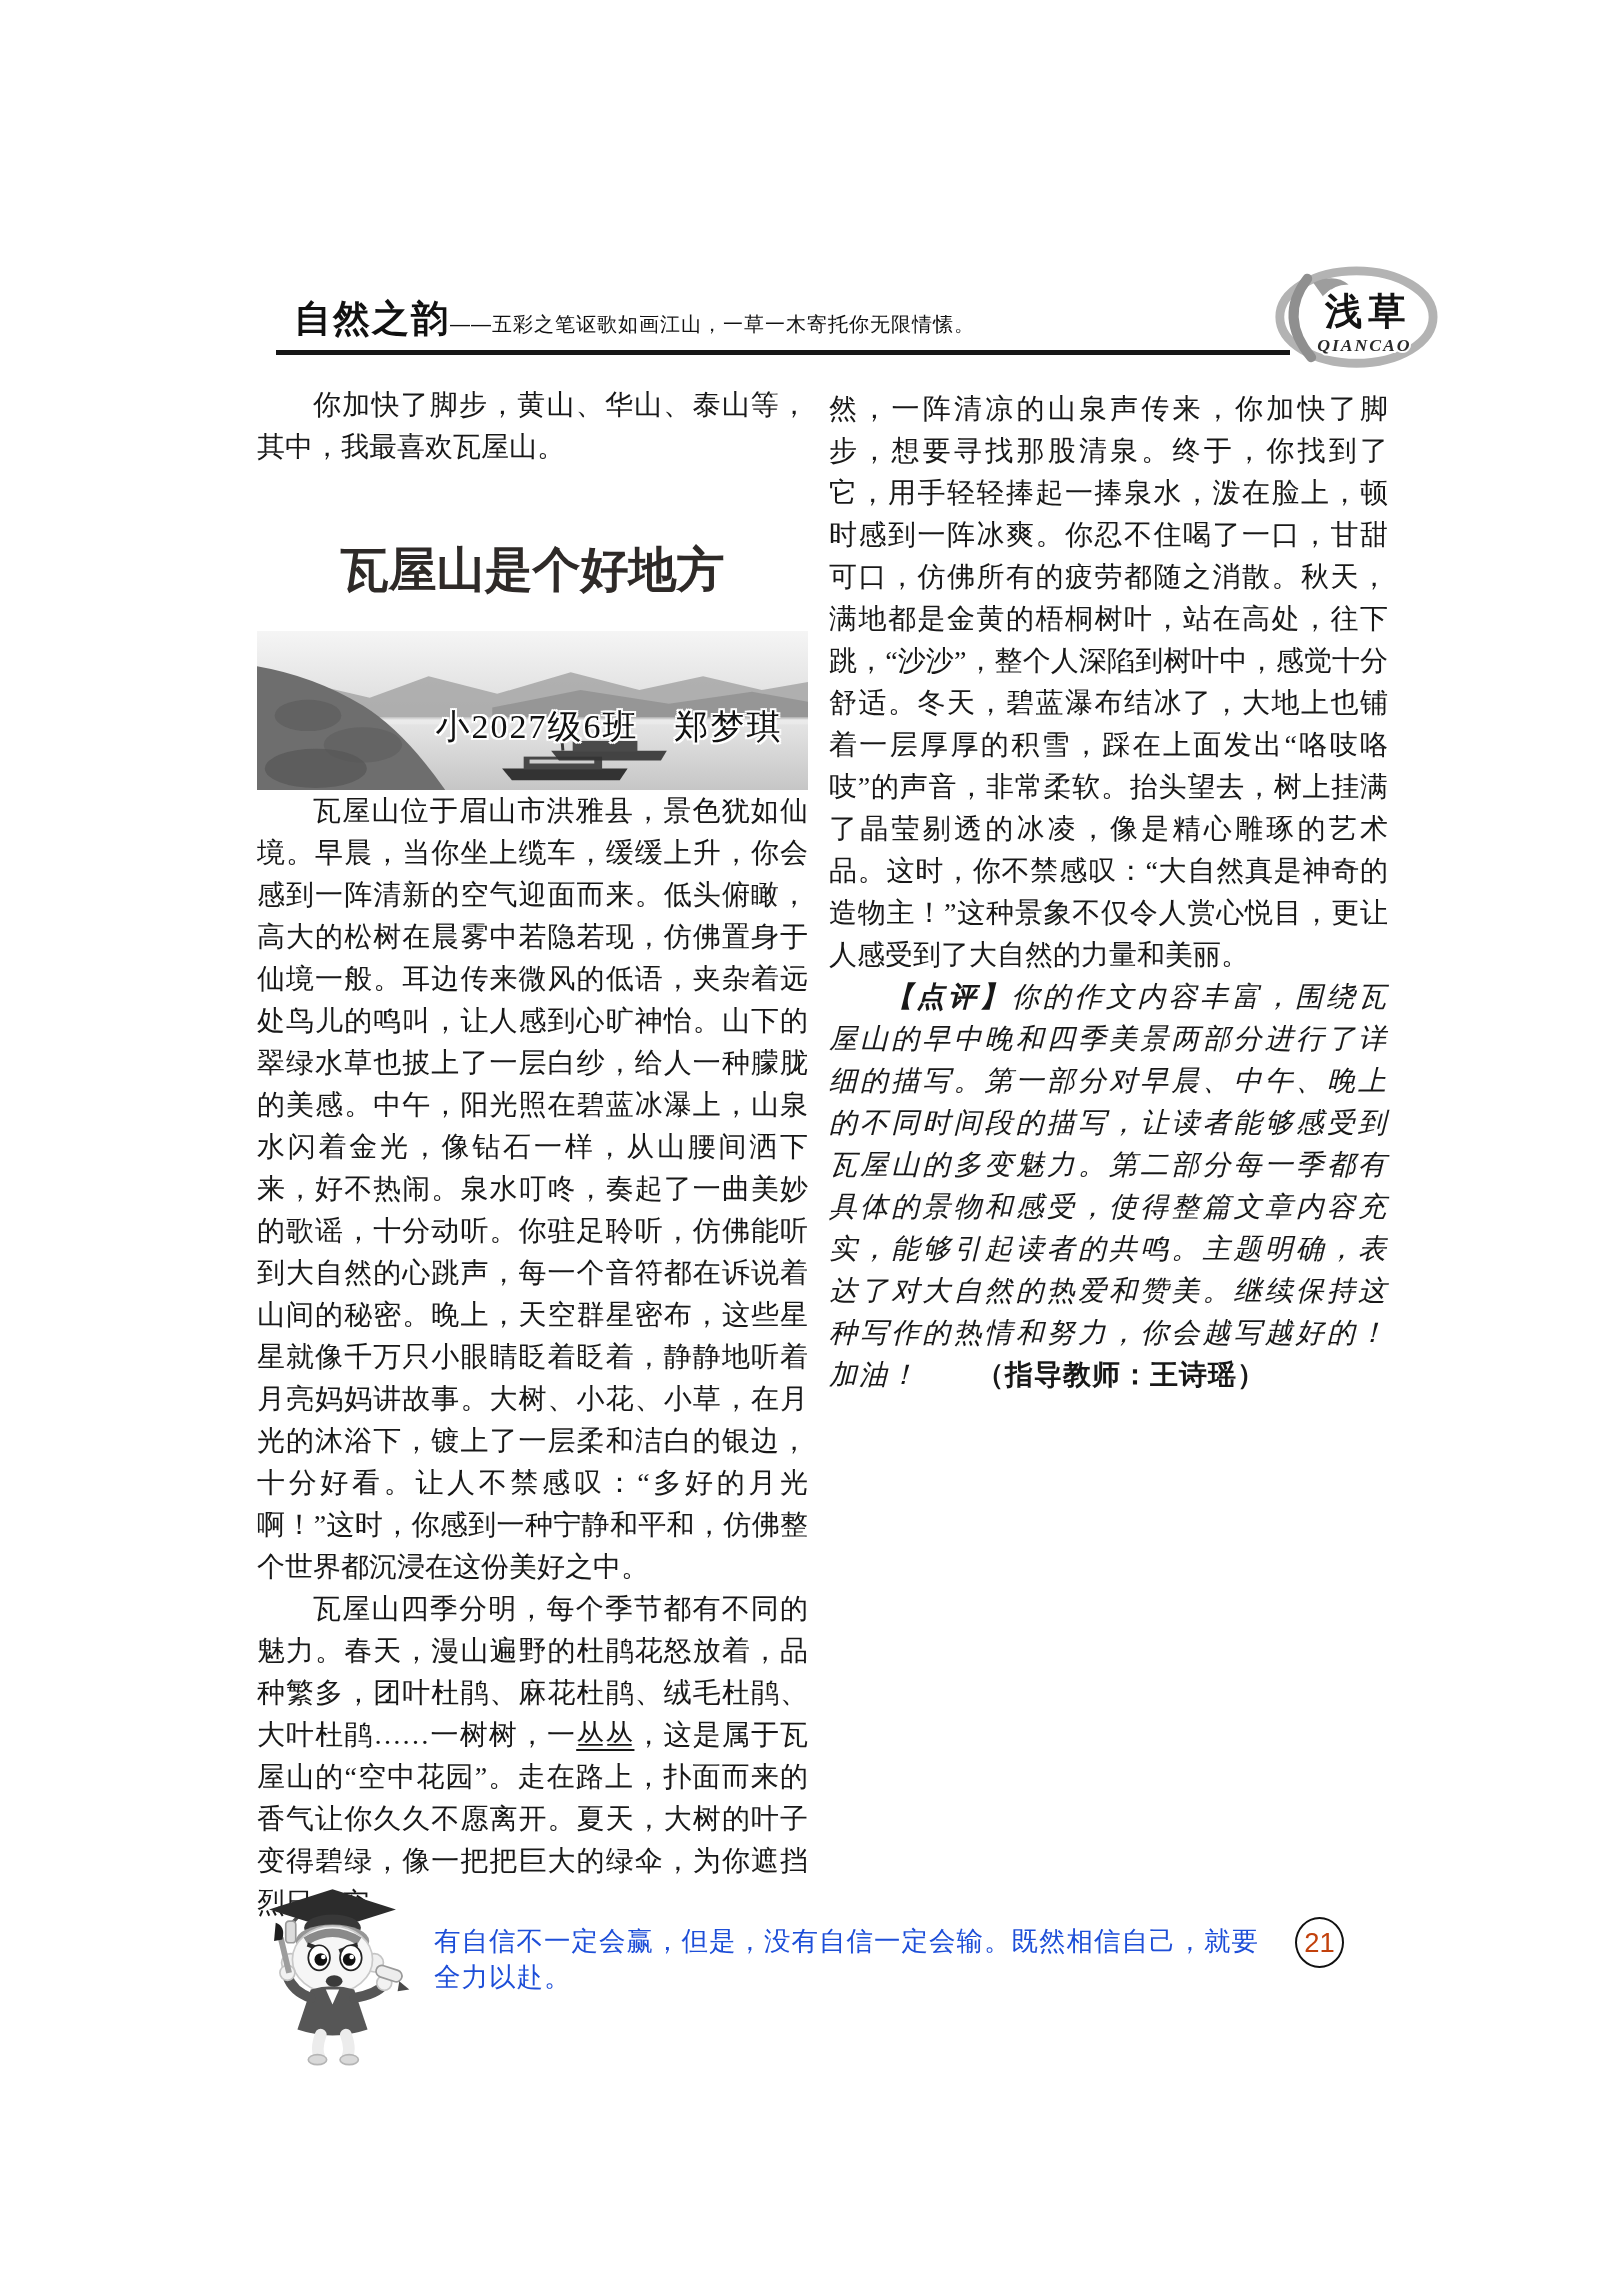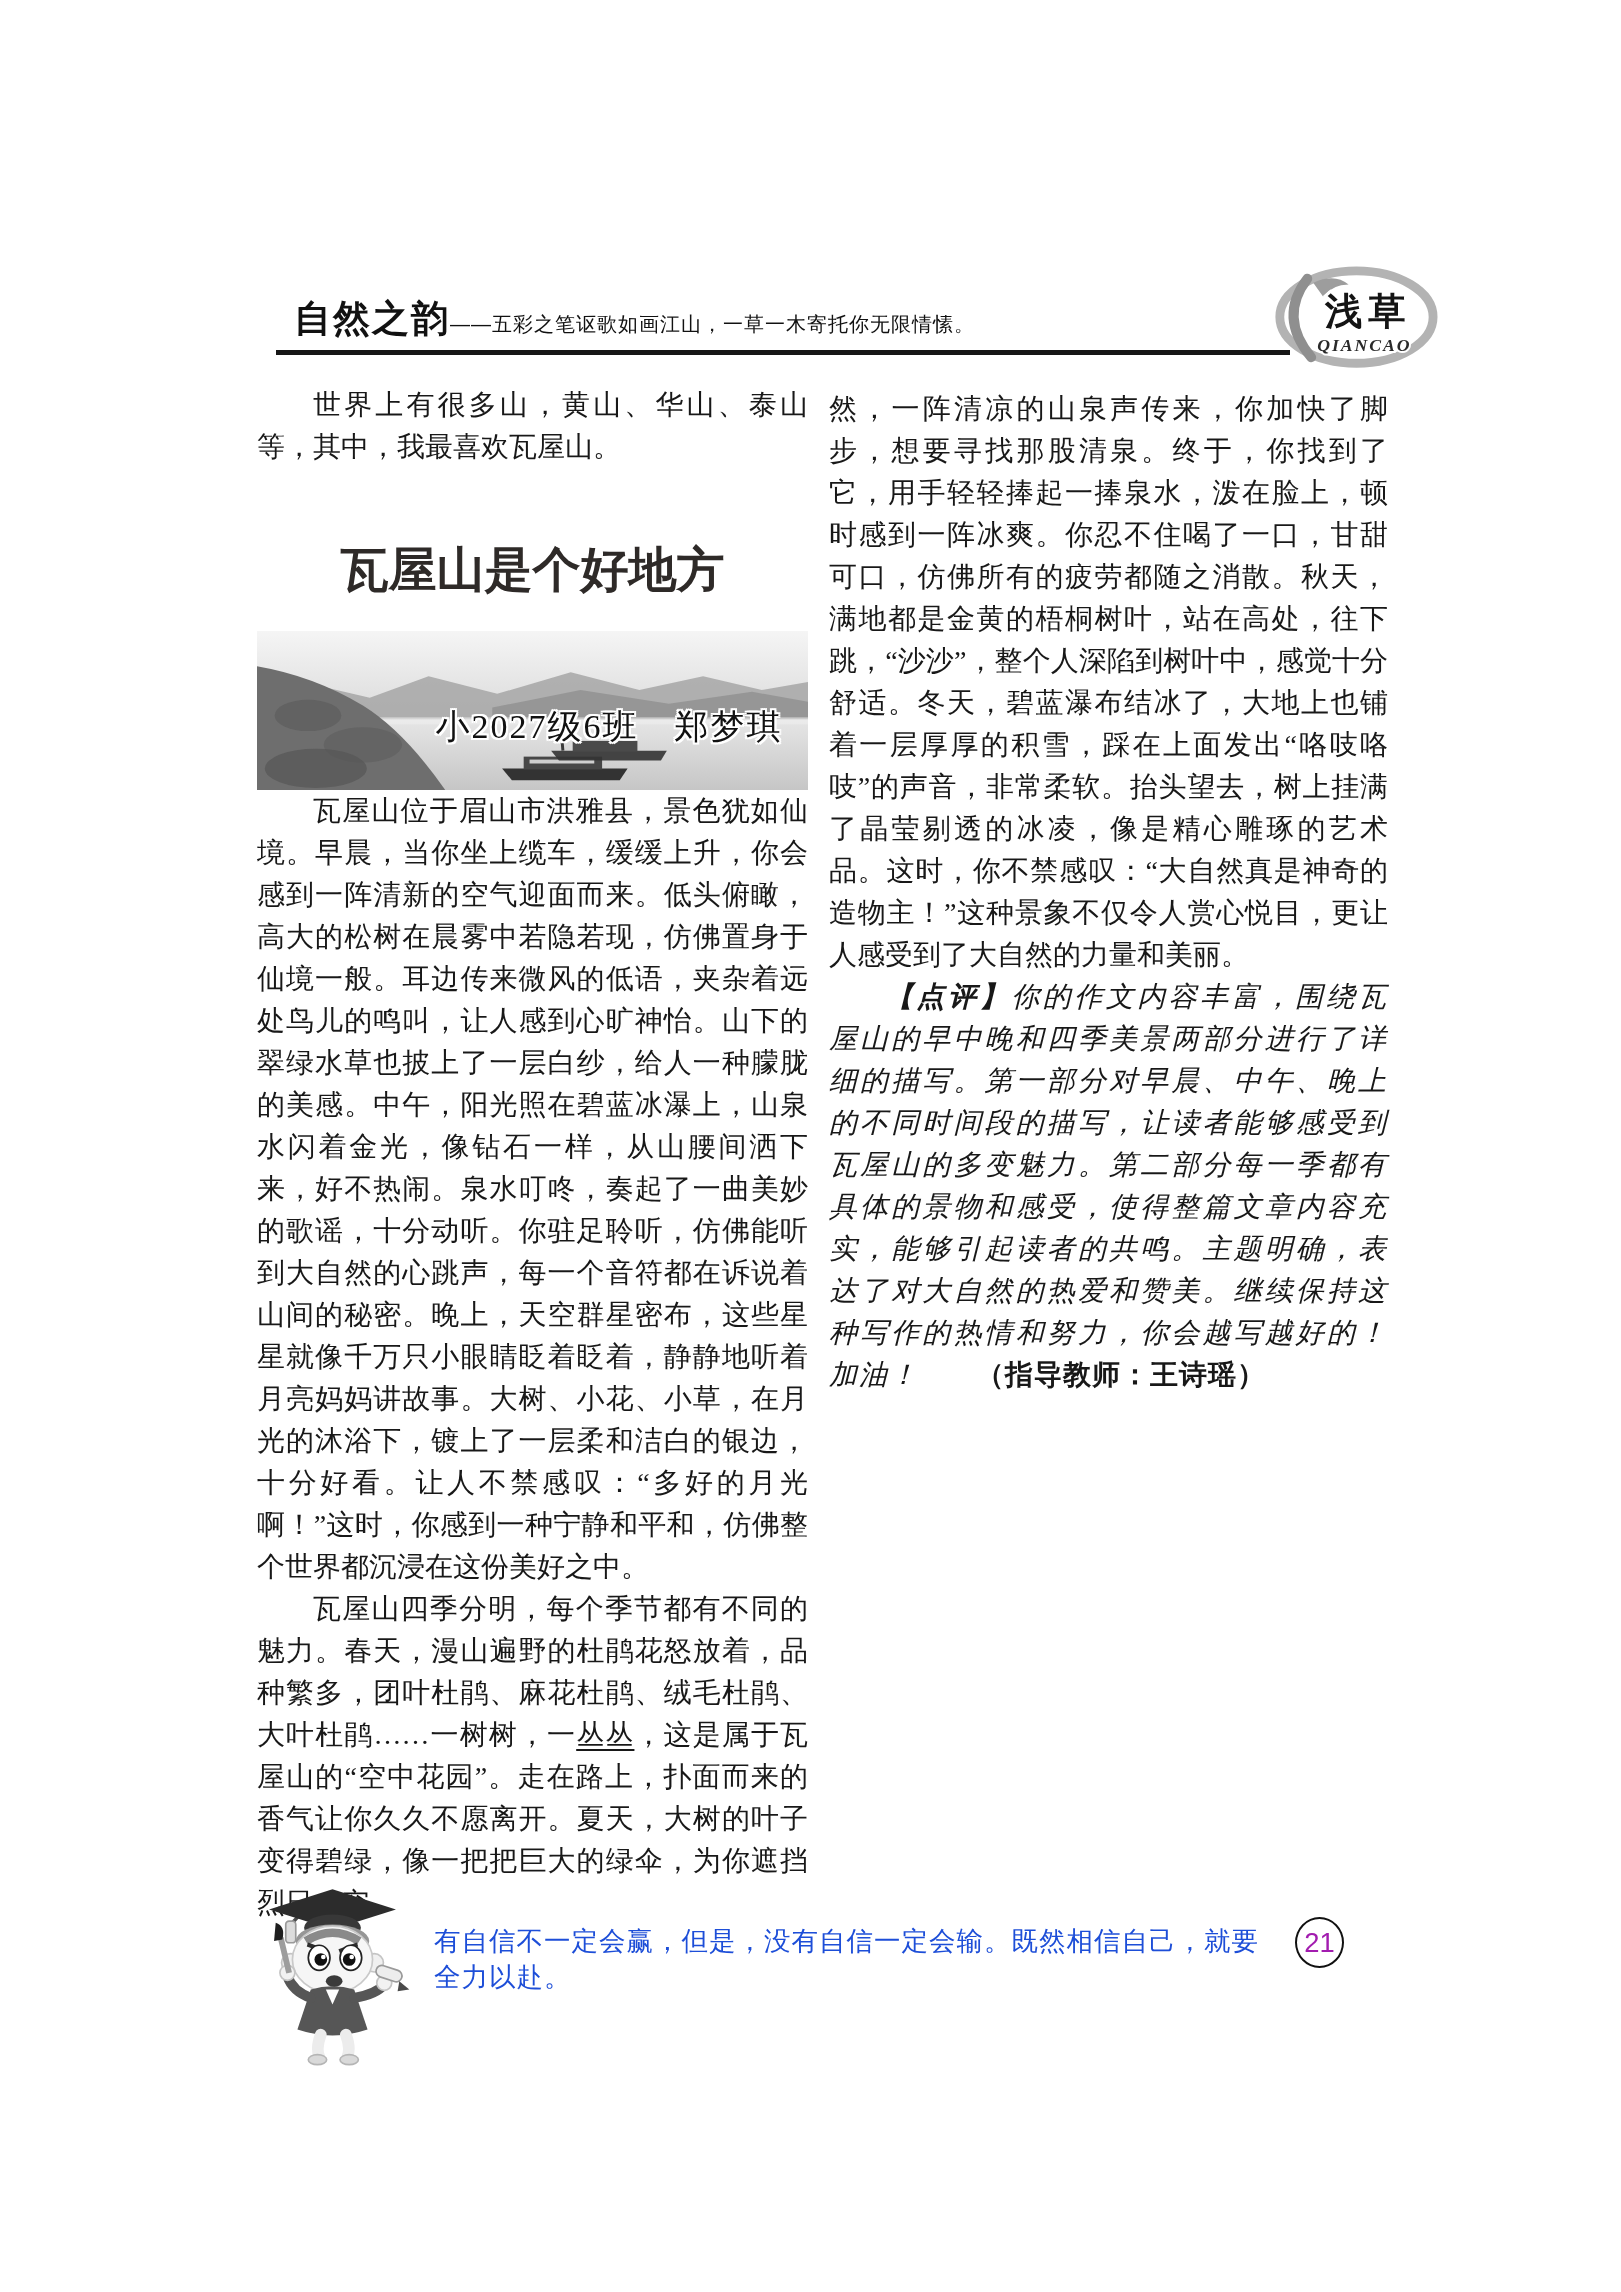--- a/index.html
+++ b/index.html
@@ -35,21 +35,21 @@
   .comment{margin-top:93px;font-style:italic;letter-spacing:2px;font-size:27px;line-height:46px;}
   .comment .cmt-label{font-weight:bold;}
   .comment .teacher{font-style:normal;font-weight:bold;letter-spacing:1px;
     font-family:"Liberation Sans","DejaVu Sans",sans-serif;margin-left:57px;}
   
   .mascot{position:absolute;left:249px;top:1886px;width:167px;height:169px;}
   .footer-quote{position:absolute;left:434px;top:1923px;width:843px;
     font-family:"Liberation Sans","DejaVu Sans",sans-serif;font-size:26.5px;letter-spacing:1px;color:#1d4ed8;}
   .page-circle{position:absolute;left:1295px;top:1917px;width:45px;height:47px;
     border:2.9px solid #111;border-radius:50%;display:flex;align-items:center;justify-content:center;
-    font-family:"Liberation Sans","DejaVu Sans",sans-serif;font-size:27.4px;color:#a21caf;background:#fff;}
+    font-family:"Liberation Sans","DejaVu Sans",sans-serif;font-size:27.4px;color:#c2410c;background:#fff;}
 </style>
 </head>
 <body>
 
 <div class="page">
 
   <div class="header-line">
     <span class="section-title">自然之韵</span><span class="section-tagline">——五彩之笔讴歌如画江山，一草一木寄托你无限情愫。</span>
   </div>
   <div class="header-rule"></div>
@@ -58,21 +58,21 @@
     <svg viewBox="0 0 172 118">
       <ellipse cx="88" cy="55" rx="78" ry="47" fill="none" stroke="#b3b3b3" stroke-width="9"></ellipse>
       <path d="M38 16 Q8 55 42 96" fill="none" stroke="#8f8f8f" stroke-width="10" stroke-linecap="round"></path>
       <path d="M44 20 Q66 10 80 22 Q64 22 54 34 Z" fill="#9d9d9d"></path>
       <text x="56" y="62" font-family="Liberation Serif, serif" font-size="38" font-weight="bold" fill="#141414" stroke="#ffffff" stroke-width="6" paint-order="stroke" letter-spacing="6">浅草</text>
       <text x="48" y="90" font-family="Liberation Serif, serif" font-size="18" font-weight="bold" font-style="italic" fill="#2a2a2a" stroke="#ffffff" stroke-width="4" paint-order="stroke" letter-spacing="2">QIANCAO</text>
     </svg>
   </div>
 
   <div class="col col-left">
-    <p class="indent">世界上有很多山，黄山、华山、泰山等，其中，我最喜欢瓦屋山。</p>
+    <p class="indent">你加快了脚步，黄山、华山、泰山等，其中，我最喜欢瓦屋山。</p>
 
     <div class="art-title">瓦屋山是个好地方</div>
 
     <div class="photo">
       <svg viewBox="0 0 562 162" preserveAspectRatio="none">
         <defs>
           <linearGradient id="sky" x1="0" y1="0" x2="0" y2="1">
             <stop offset="0" stop-color="#f5f5f5"></stop>
               <stop offset="1" stop-color="#d9d9d9"></stop>
           </linearGradient>

